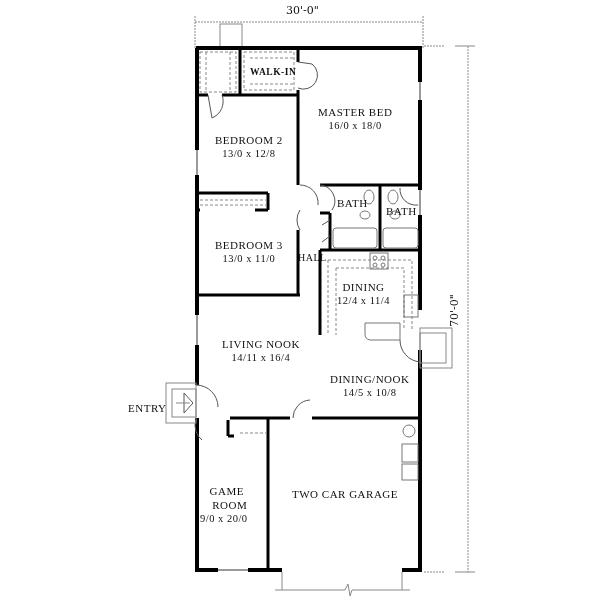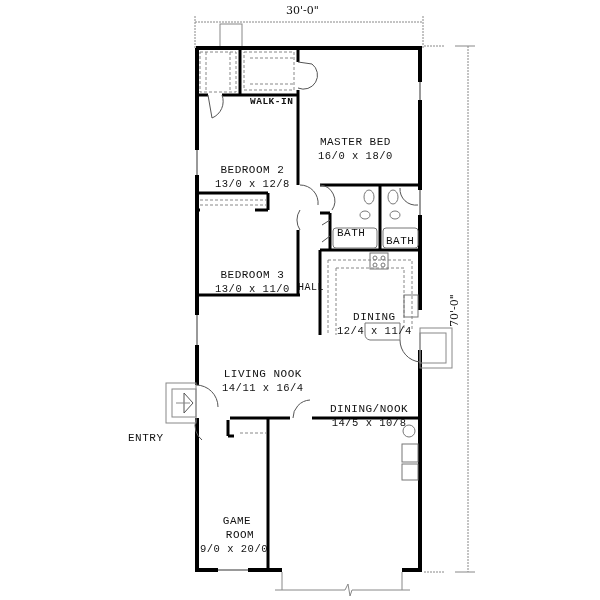--- a/index.html
+++ b/index.html
@@ -1,18 +1,18 @@
 <!DOCTYPE html>
 <html><head>
 <meta charset="utf-8">
 <style>
   html,body{margin:0;padding:0;background:#fff;}
   body{width:600px;height:600px;position:relative;overflow:hidden;font-family:"DejaVu Serif","Liberation Serif",serif;}
   svg{position:absolute;left:0;top:0;}
-  .lbl{position:absolute;font-family:Liberation Mono, monospace;font-size:11px;color:#111;text-align:center;line-height:14px;white-space:nowrap;letter-spacing:0.5px;margin-top:30px;}
+  .lbl{position:absolute;font-family:Liberation Serif, serif;font-size:11px;color:#111;text-align:center;line-height:14px;white-space:nowrap;letter-spacing:0.5px;}
   .lbl .name{display:block;font-weight:normal;}
   .lbl .dim{display:block;font-size:10.5px;}
   .small{font-size:9.5px;font-weight:bold;}
   .dimtxt{position:absolute;font-size:11px;color:#111;white-space:nowrap;}
 </style>
 </head>
 <body>
 
 <svg width="600" height="600" viewBox="0 0 600 600">
 
@@ -196,13 +196,14 @@
 
 <div class="lbl" style="left:128px;top:401px;"><span>ENTRY</span></div>
 
 <div class="lbl" style="left:200px;top:484px;text-align:center;">
   <span class="name" style="padding-left:6px;">GAME</span>
   <span class="name" style="padding-left:12px;">ROOM</span>
   <span class="dim">9/0 x 20/0</span>
 </div>
 
 <div class="lbl" style="left:292px;top:487px;">
+  <span class="name">TWO CAR GARAGE</span>
 </div>
 
 </body></html>

